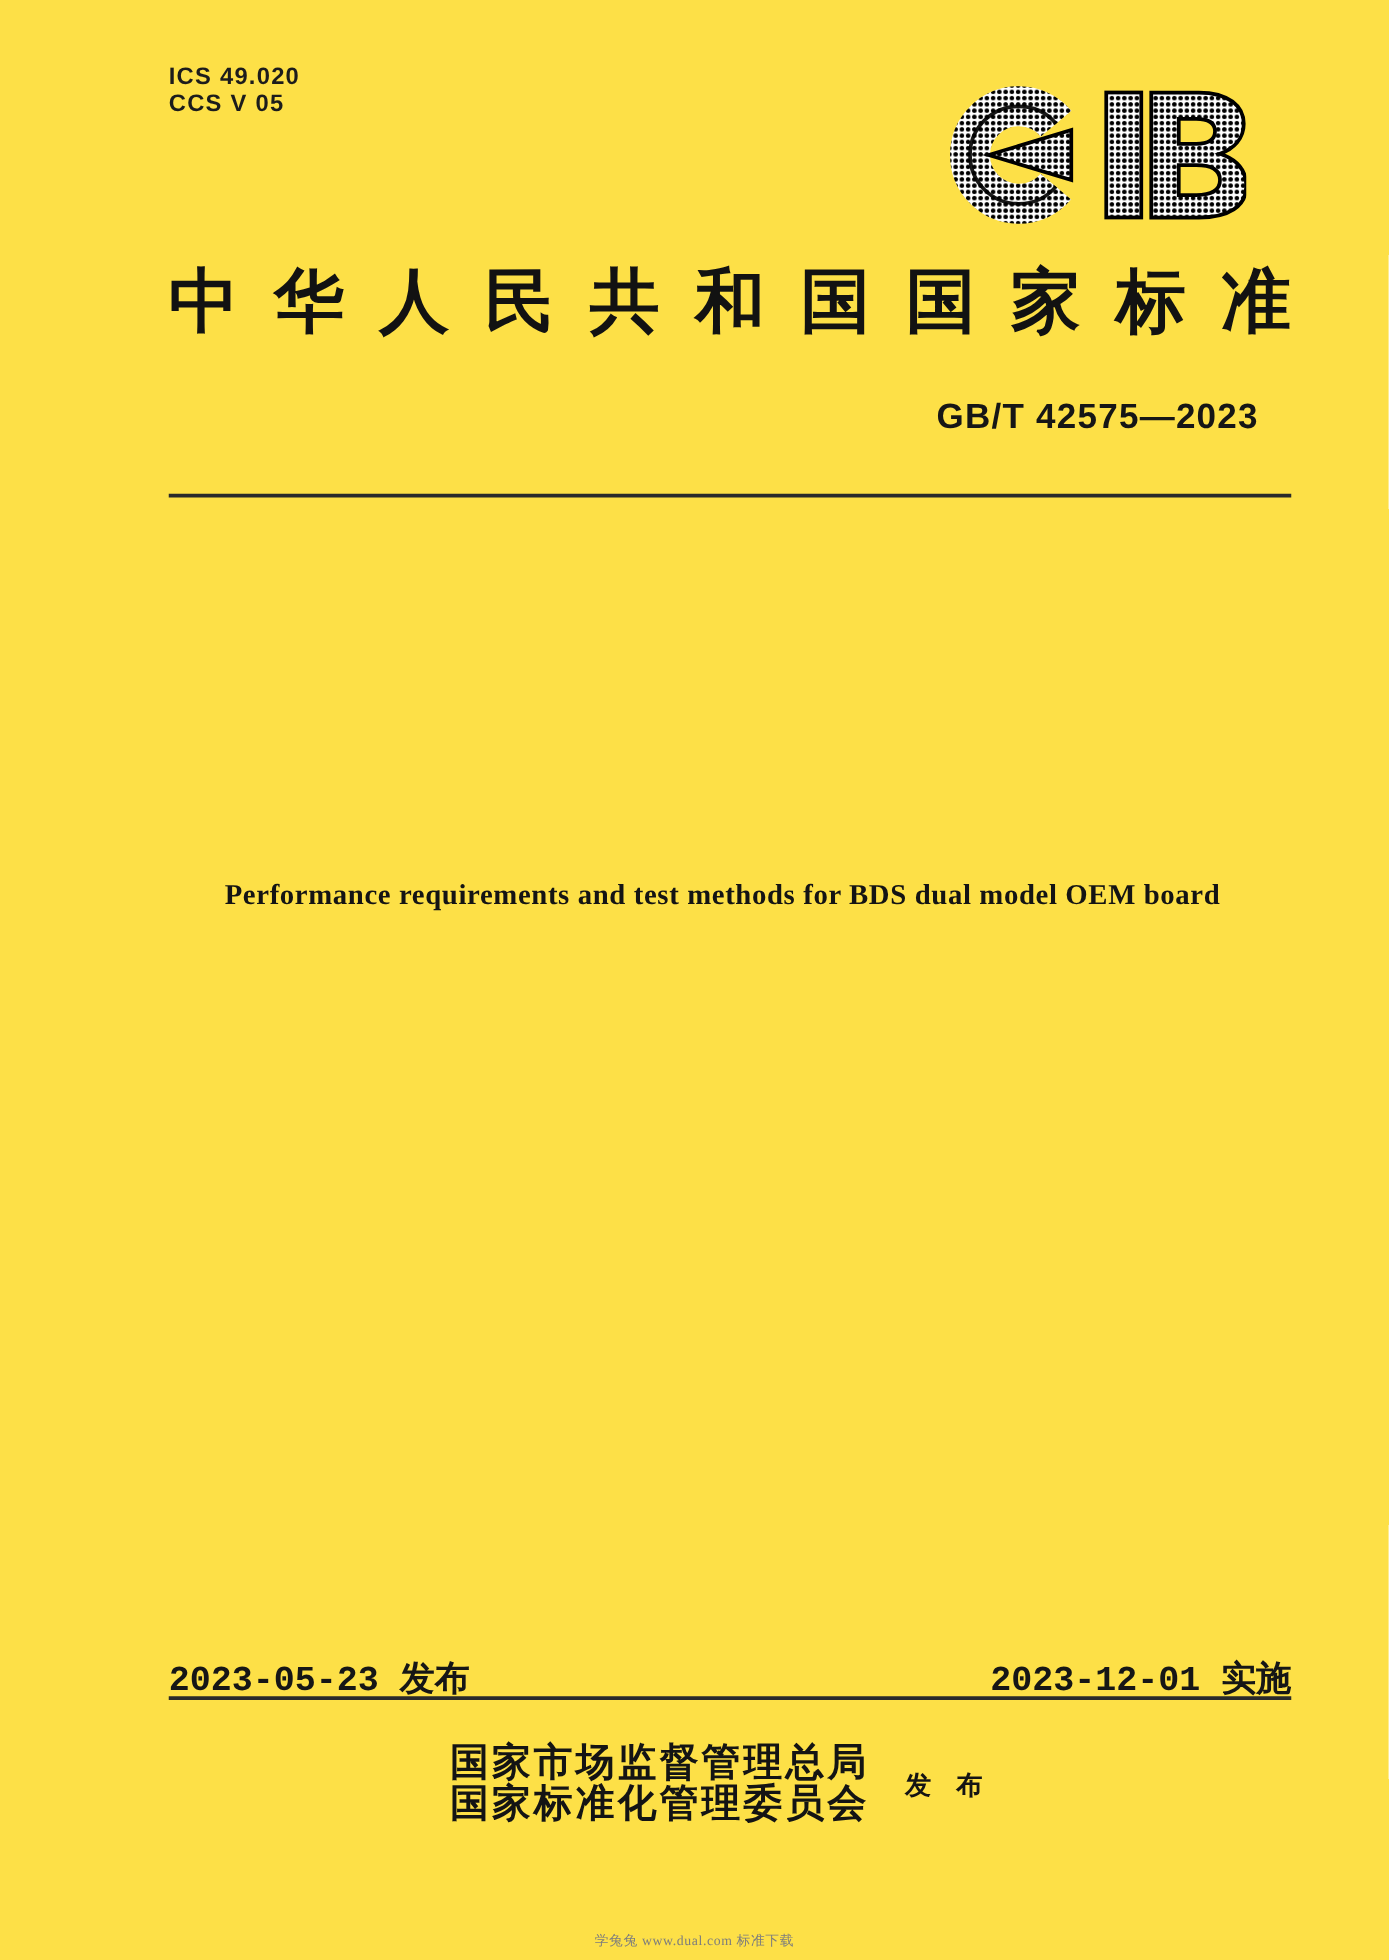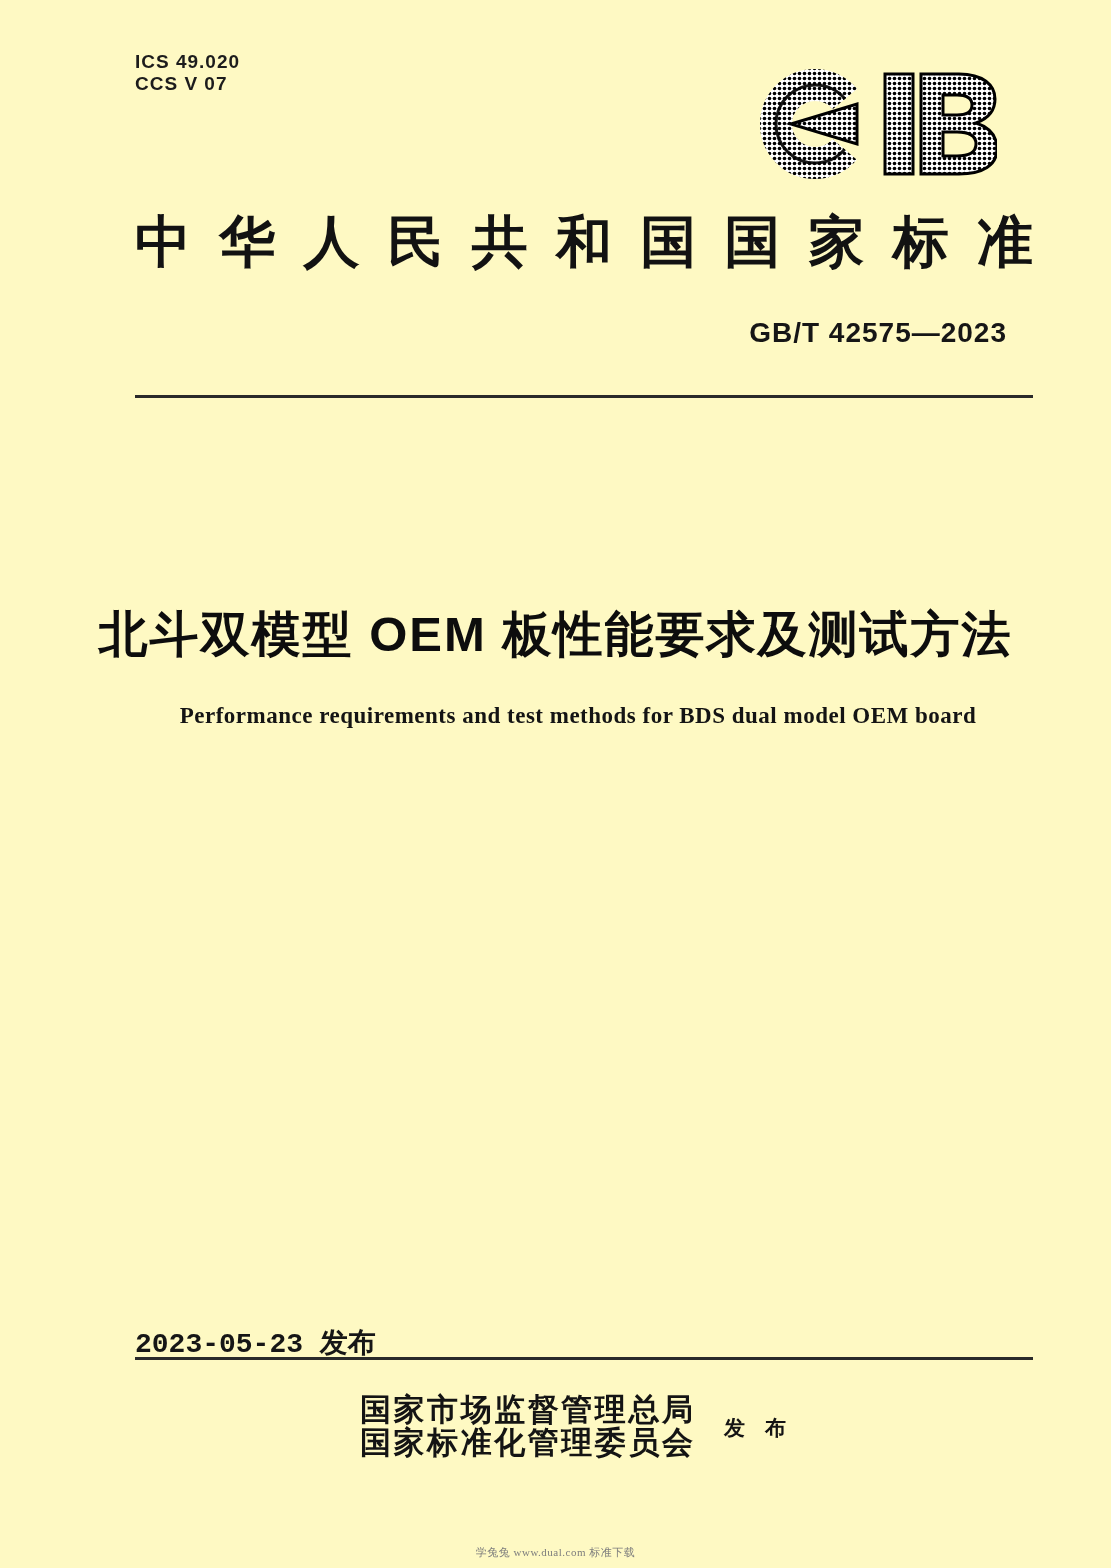--- a/index.html
+++ b/index.html
@@ -2,21 +2,21 @@
 <html><head>
 <meta charset="utf-8">
 <style>
   * { margin: 0; padding: 0; box-sizing: border-box; }
   html, body { background: #ffffff; }
   .page {
     position: relative;
     width: 1111px;
     height: 1568px;
     margin: 0 auto;
-    background: #fef9c3;
+    background: #fde047;
     color: #111;
     font-family: "Liberation Serif", serif;
     overflow: hidden;
   }
 
   
   .ics-block {
     position: absolute;
     left: 135px;
     top: 51px;
@@ -153,21 +153,21 @@
     white-space: nowrap;
   }
 </style>
 </head>
 <body>
 
 <div class="page">
 
   <div class="ics-block">
     <div>ICS 49.020</div>
-    <div>CCS V 07</div>
+    <div>CCS V 05</div>
   </div>
 
   <div class="gb-logo">
     <svg width="240" height="116" viewBox="0 0 240 116" xmlns="http://www.w3.org/2000/svg">
       <defs>
         <pattern id="halftone" width="5" height="5" patternUnits="userSpaceOnUse">
           <rect width="5" height="5" fill="#ffffff"></rect>
           <circle cx="2.5" cy="2.5" r="1.8" fill="#000000"></circle>
         </pattern>
       </defs>
@@ -196,26 +196,26 @@
       <span>国</span>
       <span>家</span>
       <span>标</span>
       <span>准</span>
     </div>
 
   <div class="std-number">GB/T 42575—2023</div>
 
   <div class="rule rule-top"></div>
 
-  <div class="title-zh">北斗双模型 OEM 板性能要求及测试方法</div>
 
   <div class="title-en">Performance requirements and test methods for BDS dual model OEM board</div>
 
   <div class="dates-row">
     <span>2023-05-23 发布</span>
+    <span>2023-12-01 实施</span>
   </div>
 
   <div class="rule rule-bottom"></div>
 
   <div class="agencies">
     <div class="agency-line">
         <span>国</span>
         <span>家</span>
         <span>市</span>
         <span>场</span>

